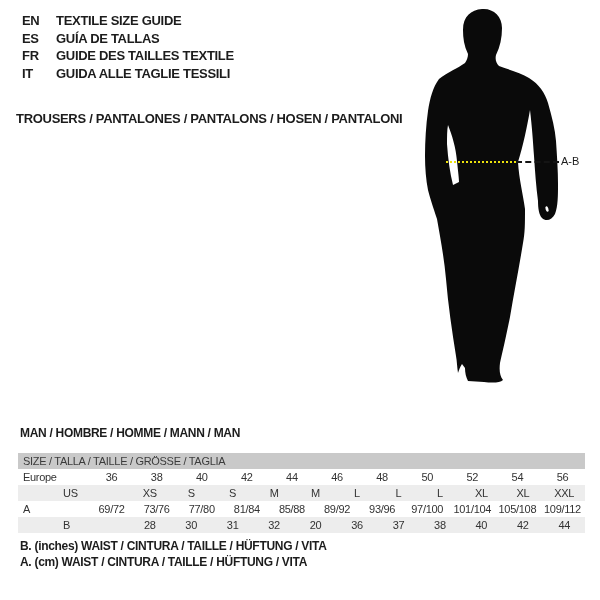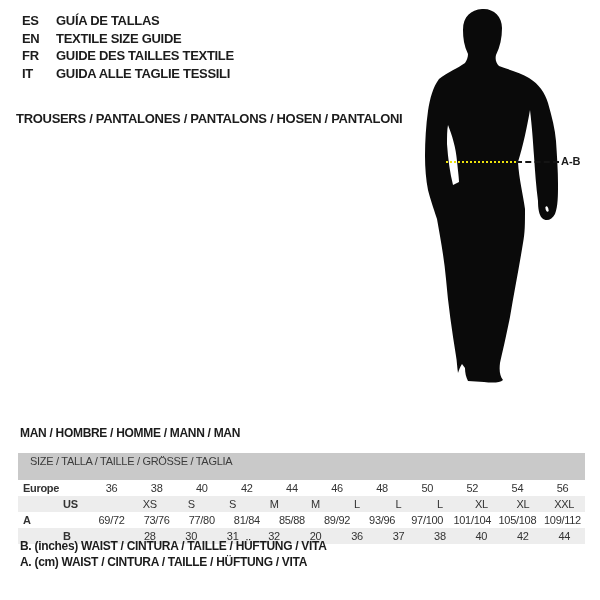--- a/index.html
+++ b/index.html
@@ -17,49 +17,49 @@
 
   
   .category{position:absolute;left:16px;top:111px;font-size:13px;font-weight:bold;letter-spacing:-0.3px;white-space:nowrap;}
 
   
   .figure-svg{position:absolute;left:422px;top:5px;z-index:1;}
   .figure-svg .body-fill{fill:var(--silhouette,#0a0a0a);}
   .figure-svg .white-detail{fill:#ffffff;}
   .measure-yellow{position:absolute;left:446px;top:161px;width:70px;height:0;border-top:2px dotted var(--measure-yellow,#ece20c);z-index:2;}
   .measure-black{position:absolute;left:516px;top:161px;width:43px;height:0;border-top:2px dashed var(--measure-dark,#141414);z-index:2;}
-  .measure-label{position:absolute;left:561px;top:155px;font-size:11px;font-weight:bold;letter-spacing:0;z-index:2;}
+  .measure-label{position:absolute;left:561px;top:155px;font-size:11px;font-weight:normal;letter-spacing:0;z-index:2;}
 
   
   .man-title{position:absolute;left:20px;top:426px;font-size:12px;font-weight:bold;letter-spacing:-0.3px;white-space:nowrap;}
 
   
   .size-table{position:absolute;left:18px;top:453px;width:567px;font-size:11px;color:var(--table-text,#333);letter-spacing:-0.3px;}
-  .t-header{height:27px;line-height:16px;background:var(--table-header-bg,#c9c9c9);color:#3b3b3b;padding-left:12px;white-space:nowrap;}
+  .t-header{height:16px;line-height:16px;background:var(--table-header-bg,#c9c9c9);color:#3b3b3b;padding-left:5px;white-space:nowrap;}
   .t-row{display:flex;height:16px;line-height:16px;}
   .t-row.stripe{background:var(--table-stripe-bg,#ededed);padding-left:40px;}
-  .t-label{width:66px;padding-left:5px;flex:none;font-weight:bold;}
+  .t-label{width:66px;padding-left:5px;flex:none;}
   .t-cell{flex:1 1 0;text-align:center;white-space:nowrap;}
 
   
   .note{position:absolute;left:20px;font-size:12px;font-weight:bold;letter-spacing:-0.3px;white-space:nowrap;}
   .note-a{top:555px;}
   .note-b{top:539px;}
 </style>
 </head>
 <body>
 
 <div class="page">
 
   <div class="lang-block">
     <div class="lang-row">
-      <span class="lang-code">ES</span><span>GUÍA DE TALLAS</span>
+      <span class="lang-code">EN</span><span>TEXTILE SIZE GUIDE</span>
     </div>
     <div class="lang-row">
-      <span class="lang-code">EN</span><span>TEXTILE SIZE GUIDE</span>
+      <span class="lang-code">ES</span><span>GUÍA DE TALLAS</span>
     </div>
     <div class="lang-row">
       <span class="lang-code">FR</span><span>GUIDE DES TAILLES TEXTILE</span>
     </div>
     <div class="lang-row">
       <span class="lang-code">IT</span><span>GUIDA ALLE TAGLIE TESSILI</span>
     </div>
   </div>
 
   <div class="category">TROUSERS / PANTALONES / PANTALONS / HOSEN / PANTALONI</div>

